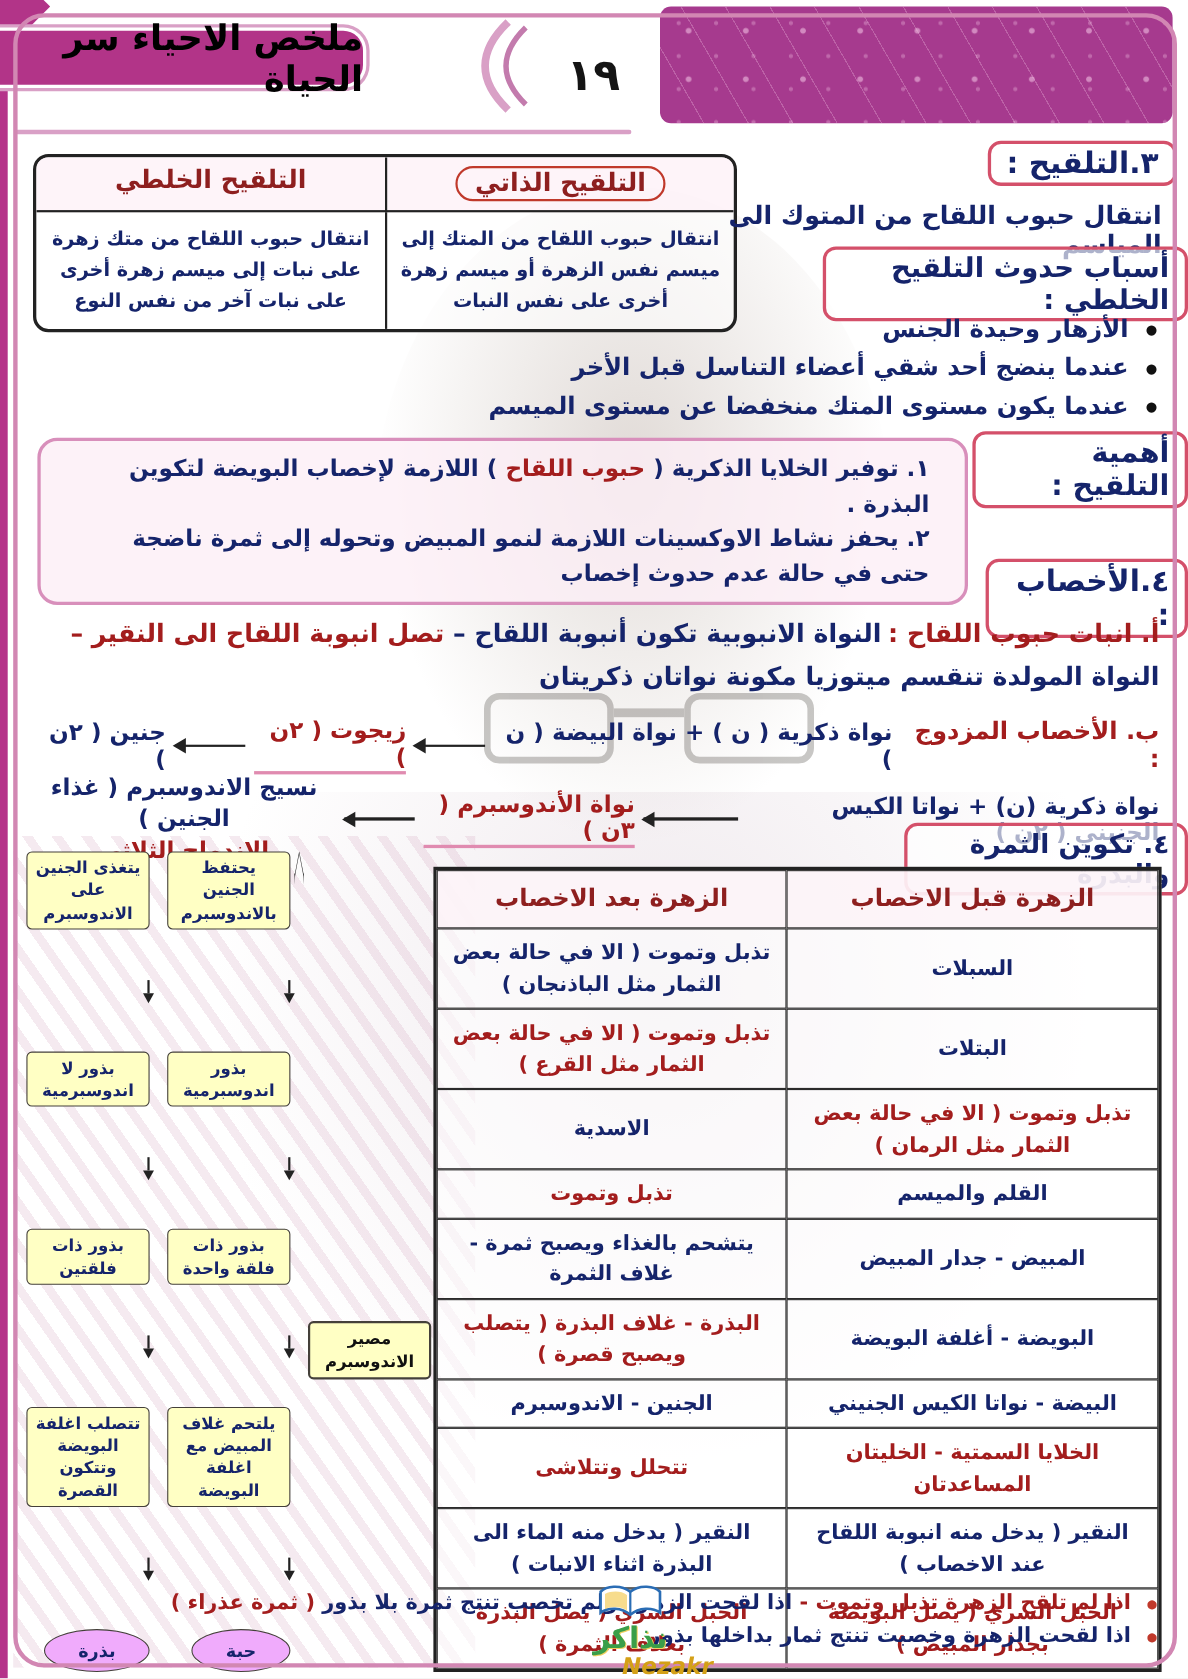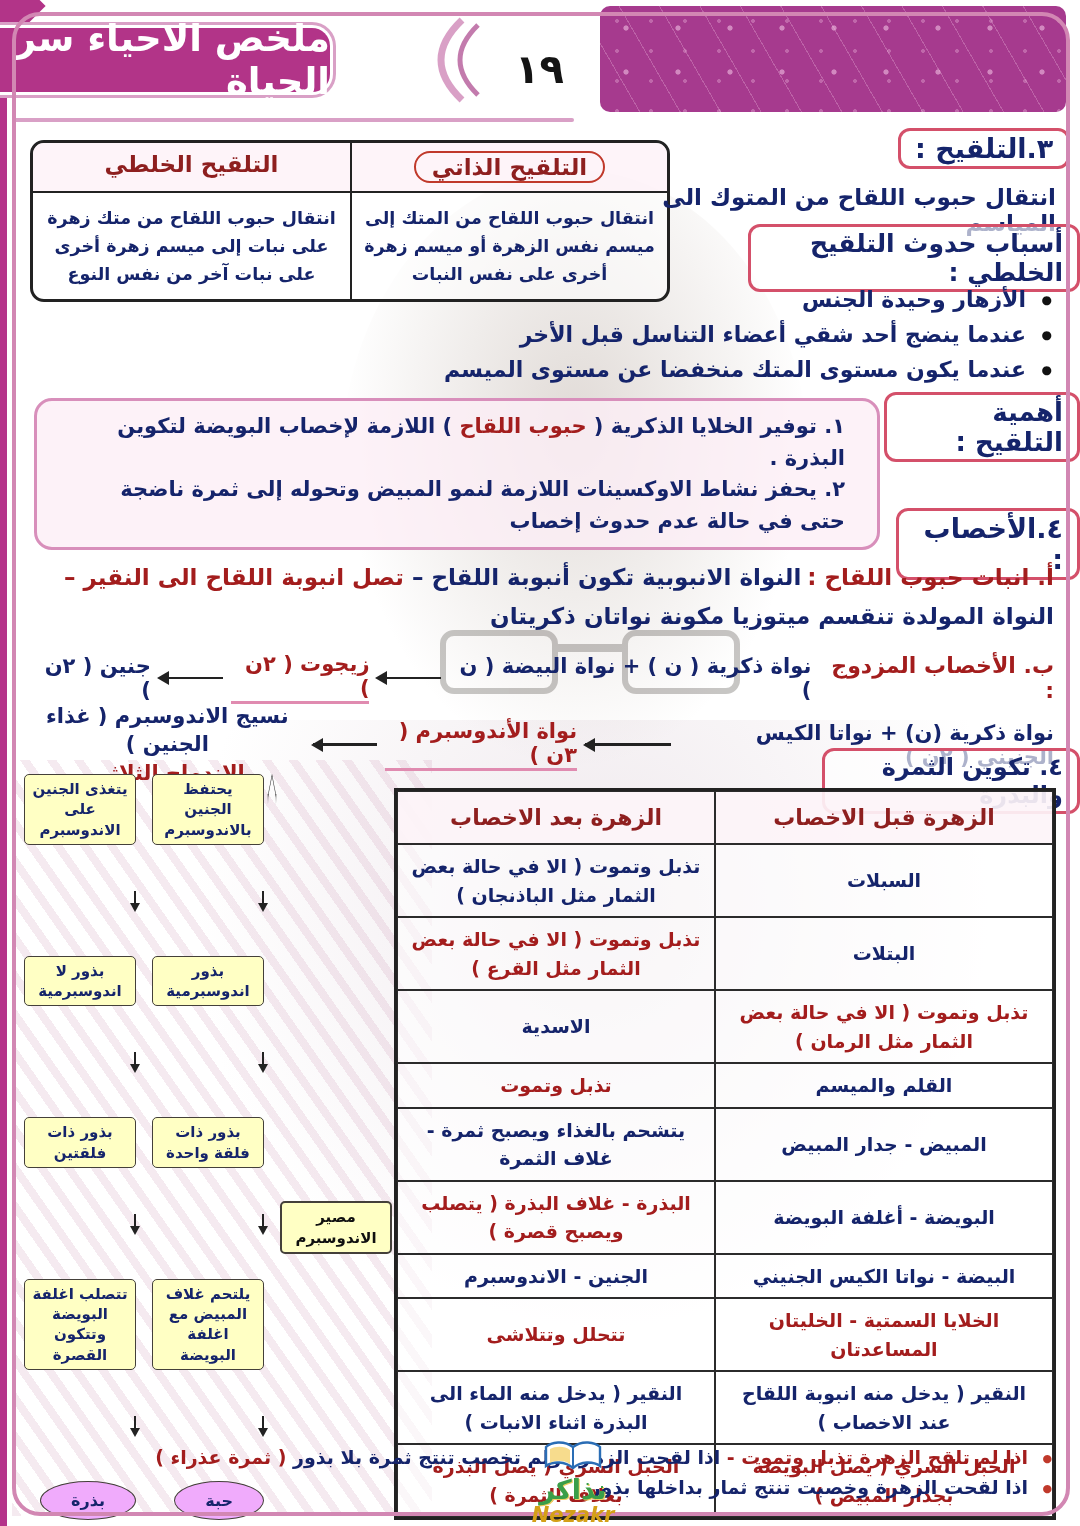--- a/index.html
+++ b/index.html
@@ -27,23 +27,23 @@
 .frame{position:absolute;inset:12px 10px 10px 12px;border:4px solid #d287b3;border-radius:28px;z-index:5;pointer-events:none;}
 .header-underline{position:absolute;left:14px;top:118px;width:560px;height:4px;background:#d9a0c6;border-radius:3px;z-index:3;}
 .corner-diamond{position:absolute;left:-22px;top:-22px;width:56px;height:56px;background:#b23488;transform:rotate(45deg);z-index:4;}
 .pattern-block{position:absolute;left:600px;top:6px;width:466px;height:106px;background:#a63a8e;border-radius:10px;z-index:2;}
 .pattern-block::before{content:"";position:absolute;inset:0;border-radius:10px;
   background-image:
     radial-gradient(circle,rgba(240,190,225,.60) 2.2px,transparent 3px),
     radial-gradient(circle,rgba(240,190,225,.35) 1.6px,transparent 2.2px),
     repeating-linear-gradient(60deg,transparent 0 34px,rgba(240,190,225,.30) 34px 35px);
   background-size:52px 44px,34px 30px,auto;}
-.title-banner{position:absolute;left:0;top:28px;width:330px;height:64px;background:#b23488;
+.title-banner{position:absolute;left:0;top:28px;width:330px;height:49px;background:#b23488;
   border-radius:0 18px 18px 0;display:flex;align-items:center;justify-content:center;
-  color:#ffffff;font-size:37px;font-weight:bold;z-index:4;box-shadow:0 0 0 3px #fff,0 0 0 6px #d9a0c6;}
+  color:#000000;font-size:32px;font-weight:bold;z-index:4;box-shadow:0 0 0 3px #fff,0 0 0 6px #d9a0c6;}
 .banner-bracket{position:absolute;left:410px;top:16px;width:72px;height:88px;z-index:3;}
 .page-number{position:absolute;left:515px;top:46px;font-size:40px;font-weight:bold;color:#141414;z-index:4;}
 
 
 .box-title{display:inline-block;border:3px solid #d4506a;border-radius:12px;padding:2px 14px;
   font-weight:bold;color:#15246b;background:rgba(255,255,255,.65);}
 
 
 .comp-table{position:absolute;left:30px;top:140px;width:640px;z-index:3;border:3px solid #222;
   border-radius:14px;overflow:hidden;background:rgba(255,255,255,.55);}
@@ -106,21 +106,21 @@
 .tcell{border:1px solid #2b2b2b;padding:7px 10px;text-align:center;font-weight:bold;font-size:19px;
   line-height:1.5;display:flex;align-items:center;justify-content:center;}
 .hcell{color:#8e1f1f;font-size:22px;background:rgba(253,243,248,.8);padding:9px 6px;}
 
 
 .notes{position:absolute;left:36px;top:1442px;width:1018px;z-index:3;}
 .note-line{position:relative;padding-right:26px;font-size:19px;font-weight:bold;line-height:1.6;text-align:right;}
 .note-line::before{content:"●";position:absolute;right:2px;top:8px;font-size:11px;color:#c0392b;}
 .logo{position:absolute;left:498px;top:1440px;width:150px;z-index:6;text-align:center;line-height:1.05;}
 .logo-ar{color:#3a9e49;font-size:27px;font-weight:bold;text-shadow:1px 1px 0 #f0d060;}
-.logo-en{color:#d4a017;font-size:21px;font-weight:bold;font-style:italic;}
+.logo-en{color:#d4a017;font-size:21px;font-weight:bold;font-style:italic;text-align:right;}
 </style>
 </head>
 <body>
 
 <div class="page">
 
   <div class="wm wm-head"></div>
   <div class="wm wm-shoulders"></div>
   <div class="wm wm-stripes"></div>
   <div class="wm wm-glasses">

